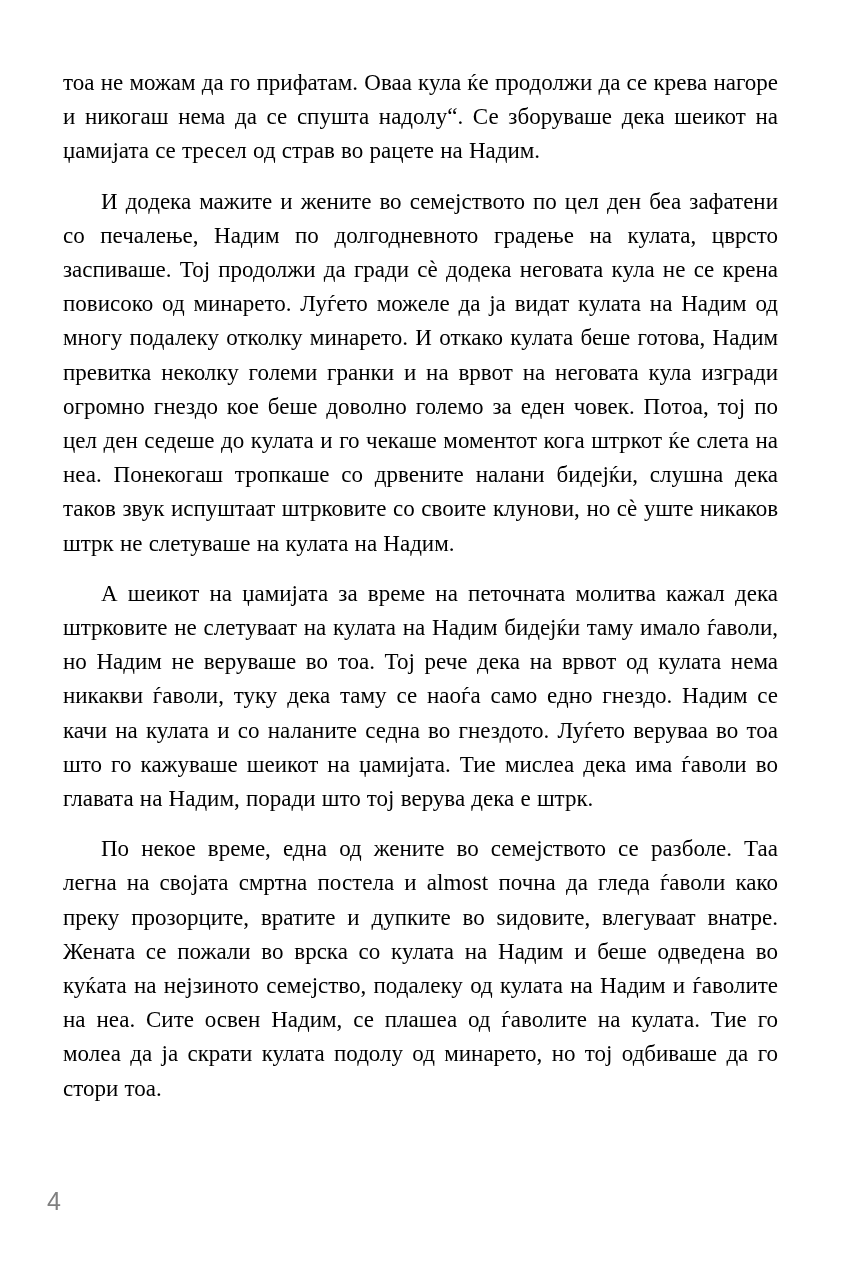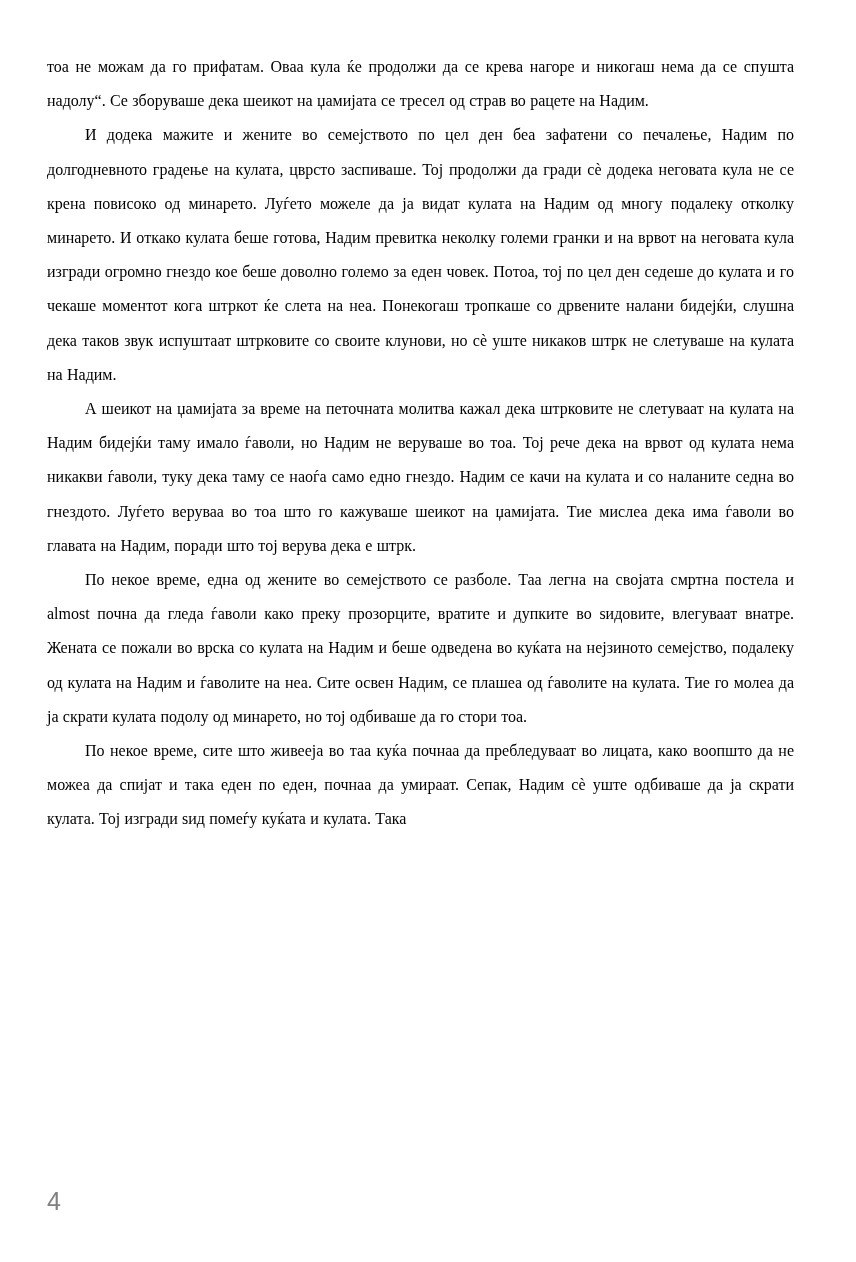--- a/index.html
+++ b/index.html
@@ -15,23 +15,23 @@
     overflow: hidden;
     box-sizing: border-box;
   }
   .text-block {
     position: absolute;
     left: 47px;
     top: 50px;
     width: 747px;
   }
   .para {
-    margin: 0;
+    margin: 16px;
     font-family: "Liberation Serif", "DejaVu Serif", serif;
-    font-size: 16px;
+    font-size: 23px;
     line-height: 34.2px;
     color: #000000;
     text-align: justify;
     text-justify: inter-word;
     text-indent: 38px;
     hyphens: none;
     -webkit-hyphens: none;
     word-spacing: 0.02em;
   }
   .para.no-indent {
@@ -51,18 +51,17 @@
 </head>
 <body>
 
 <div class="page">
 
   <div class="text-block">
     <p class="para no-indent">тоа не можам да го прифатам. Оваа кула ќе продолжи да се крева нагоре и никогаш нема да се спушта надолу“. Се зборуваше дека шеикот на џамијата се тресел од страв во рацете на Надим.</p>
     <p class="para">И додека мажите и жените во семејството по цел ден беа зафатени со печалење, Надим по долгодневното градење на кулата, цврсто заспиваше. Тој продолжи да гради сѐ додека неговата кула не се крена повисоко од минарето. Луѓето можеле да ја видат кулата на Надим од многу подалеку отколку минарето. И откако кулата беше готова, Надим превитка неколку големи гранки и на врвот на неговата кула изгради огромно гнездо кое беше доволно големо за еден човек. Потоа, тој по цел ден седеше до кулата и го чекаше моментот кога штркот ќе слета на неа. Понекогаш тропкаше со дрвените налани бидејќи, слушна дека таков звук испуштаат штрковите со своите клунови, но сѐ уште никаков штрк не слетуваше на кулата на Надим.</p>
     <p class="para">А шеикот на џамијата за време на петочната молитва кажал дека штрковите не слетуваат на кулата на Надим бидејќи таму имало ѓаволи, но Надим не веруваше во тоа. Тој рече дека на врвот од кулата нема никакви ѓаволи, туку дека таму се наоѓа само едно гнездо. Надим се качи на кулата и со наланите седна во гнездото. Луѓето веруваа во тоа што го кажуваше шеикот на џамијата. Тие мислеа дека има ѓаволи во главата на Надим, поради што тој верува дека е штрк.</p>
     <p class="para">По некое време, една од жените во семејството се разболе. Таа легна на својата смртна постела и almost почна да гледа ѓаволи како преку прозорците, вратите и дупките во ѕидовите, влегуваат внатре. Жената се пожали во врска со кулата на Надим и беше одведена во куќата на нејзиното семејство, подалеку од кулата на Надим и ѓаволите на неа. Сите освен Надим, се плашеа од ѓаволите на кулата. Тие го молеа да ја скрати кулата подолу од минарето, но тој одбиваше да го стори тоа.</p>
-    <p class="para">По некое време, сите што живееја во таа куќа почнаа да пребледуваат во лицата, како воопшто да не можеа да спијат и така еден по еден, почнаа да умираат. Сепак, Надим сѐ уште одбиваше да ја скрати кулата. Тој изгради ѕид помеѓу куќата и кулата. Така</p>
   </div>
 
   <div class="page-number">4</div>
 
 </div>
 
 </body></html>

